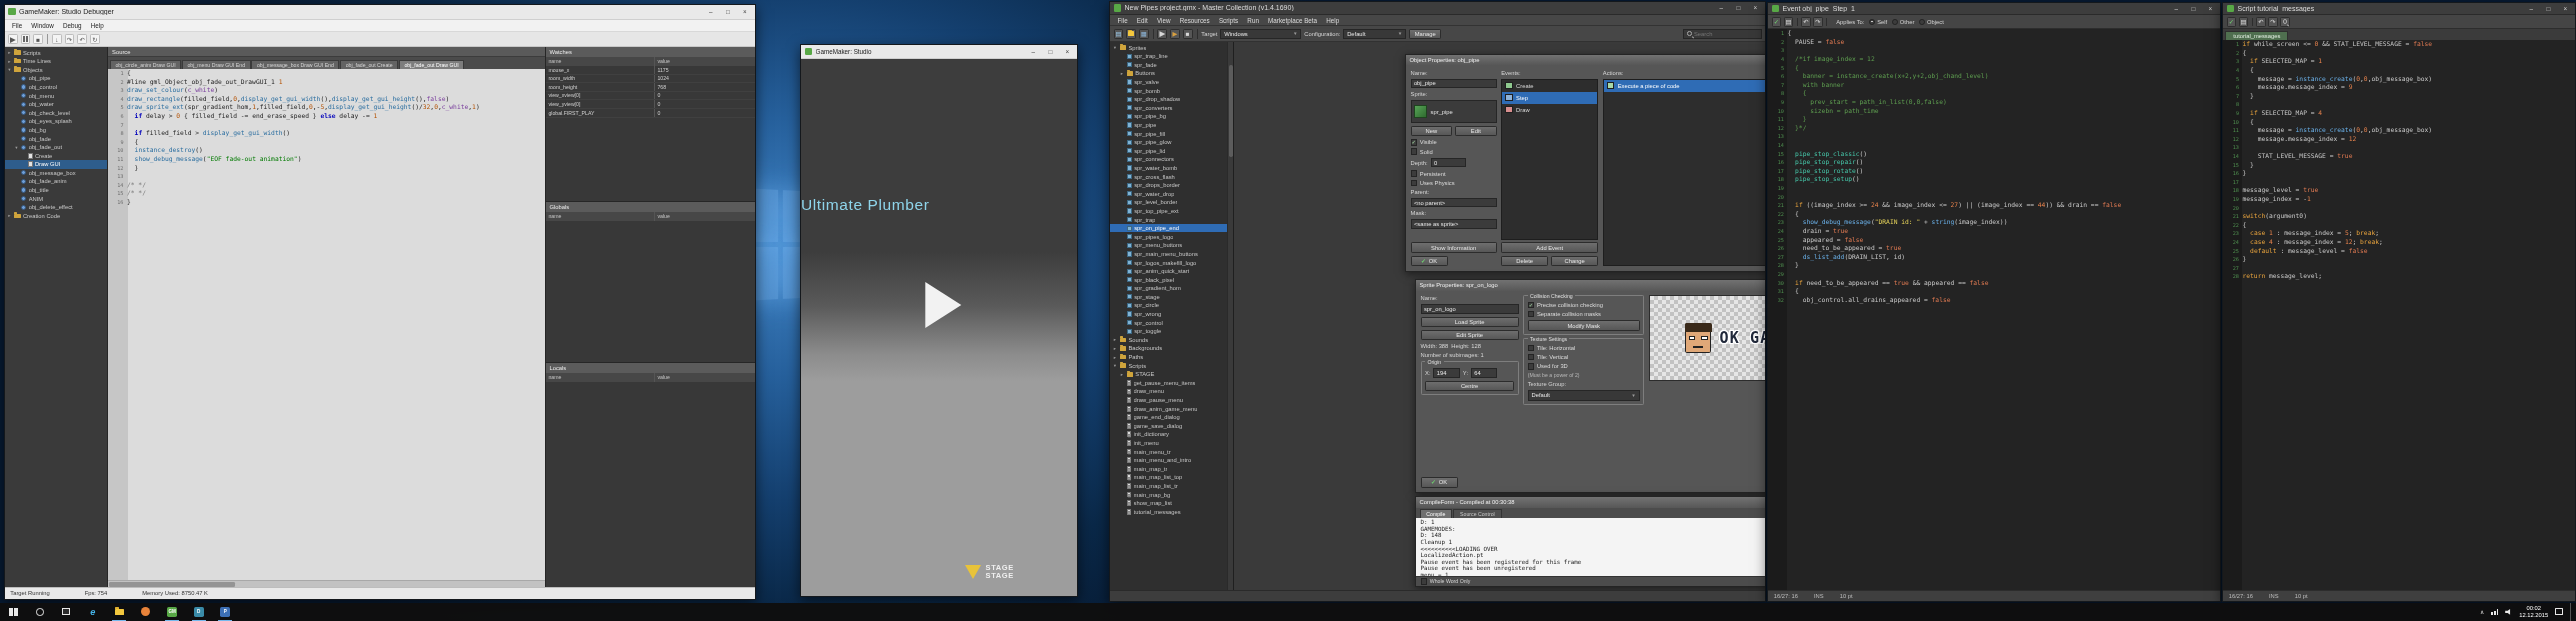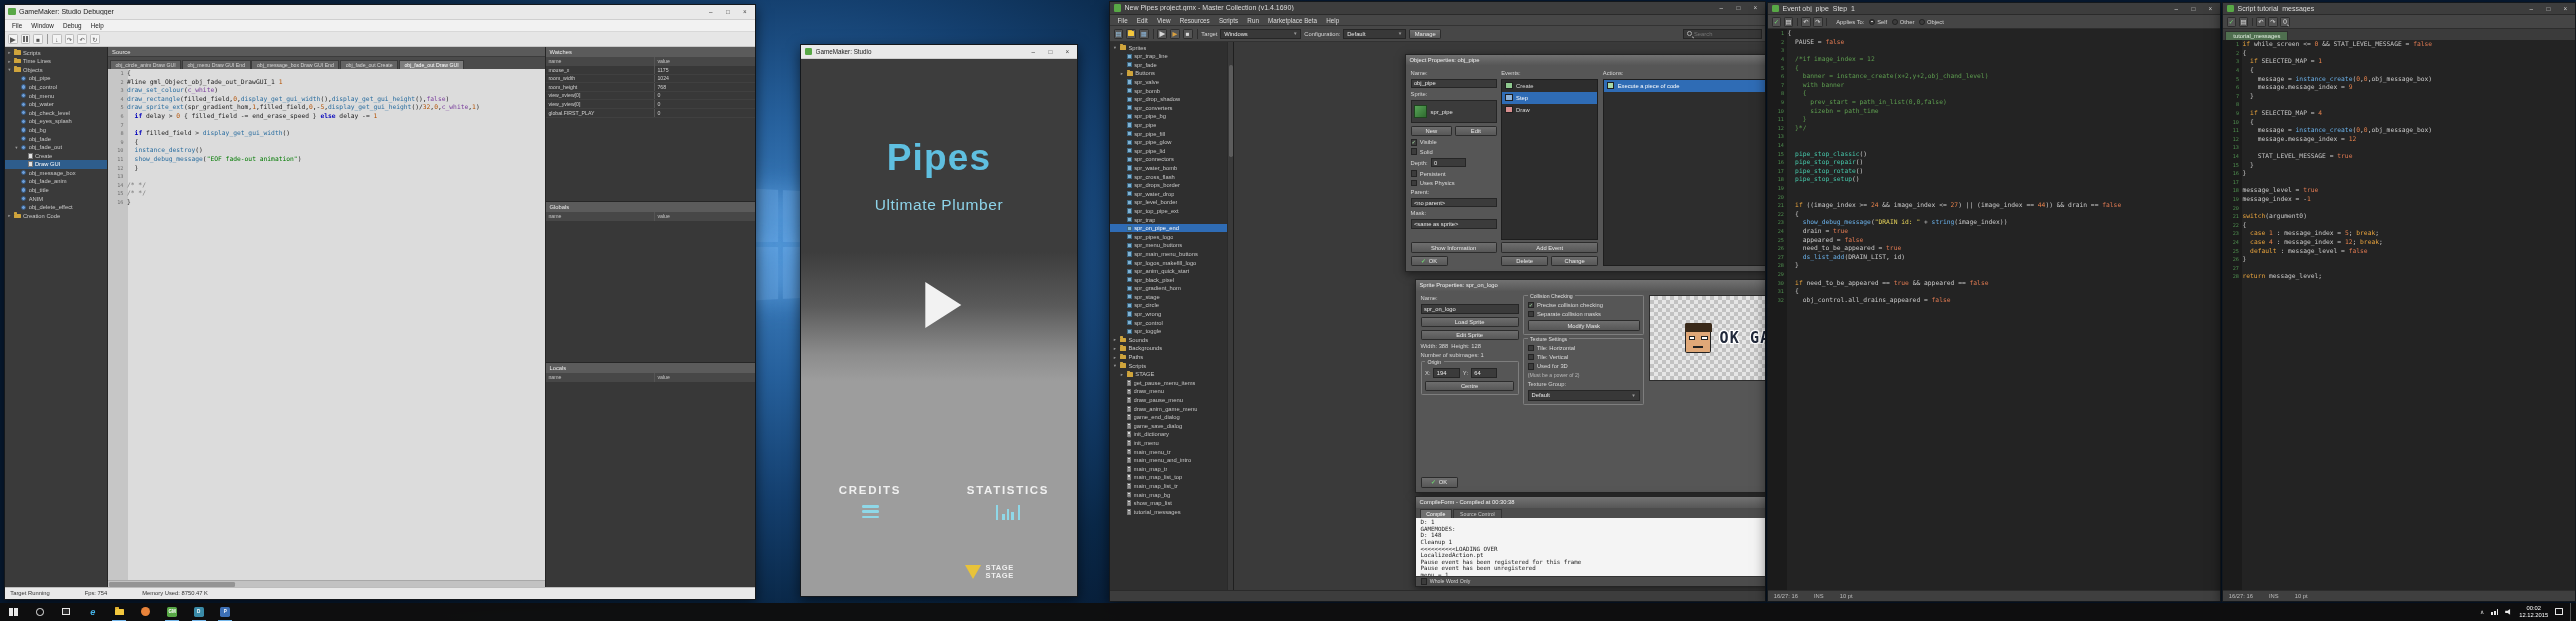--- a/index.html
+++ b/index.html
@@ -98,21 +98,21 @@
 .kvname{flex:0 0 109px;padding:0.6px 2.9px;border-right:0.6px solid #555;overflow:hidden}
 .kvval{flex:1;padding:0.6px 2.9px;overflow:hidden}
 .pbody{flex:1;overflow:hidden;background:#383838}
 .kvrow{display:flex;height:8.6px;font-size:5.2px;color:#cfcfcf;border-bottom:0.6px solid #404040}
 .statusbar{height:11.5px;background:#e9e9e9;border-top:0.6px solid #bdbdbd;display:flex;align-items:center;gap:35px;padding:0 5.8px;font-size:5.8px;color:#333;flex:0 0 auto}
 
 
 #win-game{left:800px;top:44px;width:278px;height:553px;background:#3d3d3d}
 .game-body{flex:1;position:relative;background:linear-gradient(180deg,#3d3d3d 0%,#3d3d3d 36%,#5a5a5a 46%,#8c8c8c 55%,#9d9d9d 60%,#9d9d9d 100%);overflow:hidden}
 .game-title{position:absolute;top:78px;width:100%;text-align:center;font-size:37px;font-weight:bold;color:#5fbfe0;letter-spacing:1.2px}
-.game-sub{position:absolute;top:137px;width:100%;text-align:center;font-size:15.5px;color:#8ed4ea;letter-spacing:0.6px}
+.game-sub{position:absolute;top:137px;width:100%;text-align:left;font-size:15.5px;color:#8ed4ea;letter-spacing:0.6px}
 .playbtn{position:absolute;left:50%;top:223px;transform:translateX(-38%);width:0;height:0;border-left:36px solid #f2f2f2;border-top:23px solid transparent;border-bottom:23px solid transparent}
 .game-menu{position:absolute;left:0;right:0;top:425px;display:flex}
 .gm-col{flex:1;display:flex;flex-direction:column;align-items:center;gap:9.2px}
 .gm-label{font-size:11.5px;font-weight:bold;letter-spacing:1.7px;color:#f0f0f0}
 .icon-burger{display:flex;flex-direction:column;gap:2.3px}
 .icon-burger i{width:17px;height:2.9px;background:#8fd8e8;border-radius:1.2px}
 .icon-stats{display:flex;align-items:flex-end;gap:1.7px;padding:0 3.5px;border-left:2.3px solid #8fd8e8;border-right:2.3px solid #8fd8e8;height:15px}
 .icon-stats i{width:2.9px;background:#8fd8e8}
 .brand{position:absolute;left:164px;top:505px;display:flex;align-items:center;gap:4.6px}
 .brand-mark{width:0;height:0;border-left:8px solid transparent;border-right:8px solid transparent;border-top:14px solid #e8c33a}
@@ -481,41 +481,22 @@
   <div class="tb light-tb" style="height:14px">
     <span class="appic" style="background:#58a846"></span>
     <span class="ttl" style="font-size:6.3px">GameMaker: Studio</span>
     <span class="wctl">
       <span class="wbtn">–</span>
       <span class="wbtn">□</span>
       <span class="wbtn">×</span>
     </span>
   </div>
   <div class="game-body">
-    <div class="game-title">Pipes</div>
     <div class="game-sub">Ultimate Plumber</div>
     <div class="playbtn"></div>
-    <div class="game-menu">
-      <div class="gm-col">
-        <span class="gm-label">CREDITS</span>
-        <span class="icon-burger">
-            <i></i>
-            <i></i>
-            <i></i>
-          </span>
-      </div>
-      <div class="gm-col">
-        <span class="gm-label">STATISTICS</span>
-        <span class="icon-stats">
-            <i style="height:5.8px"></i>
-            <i style="height:11.5px"></i>
-            <i style="height:8px"></i>
-          </span>
-      </div>
-    </div>
     <div class="brand">
       <span class="brand-mark"></span>
       <span class="brand-text"><span>STAGE</span><br><span>STAGE</span></span>
     </div>
   </div>
 </div>
 
 <div class="win" id="win-ide">
   <div class="tb dark-tb">
     <span class="appic" style="background:#58a846"></span>

